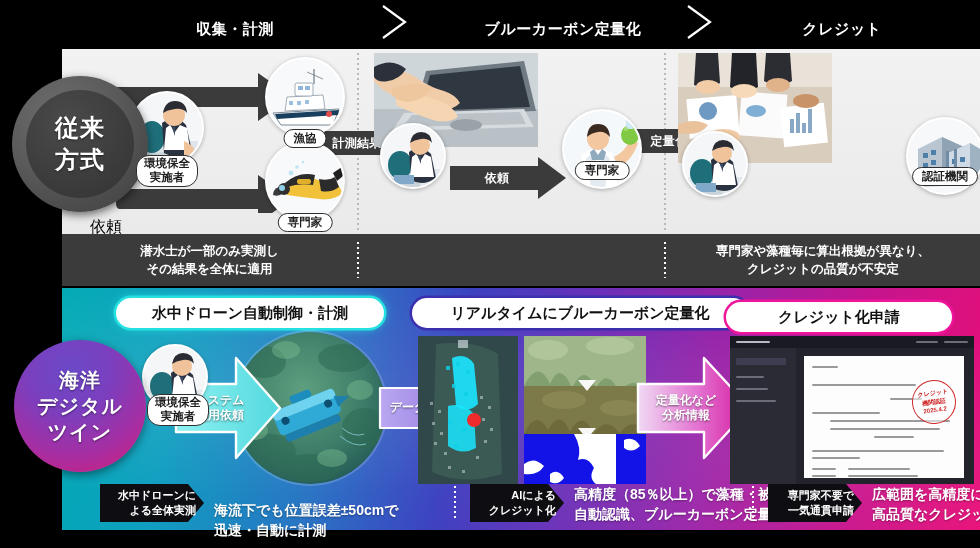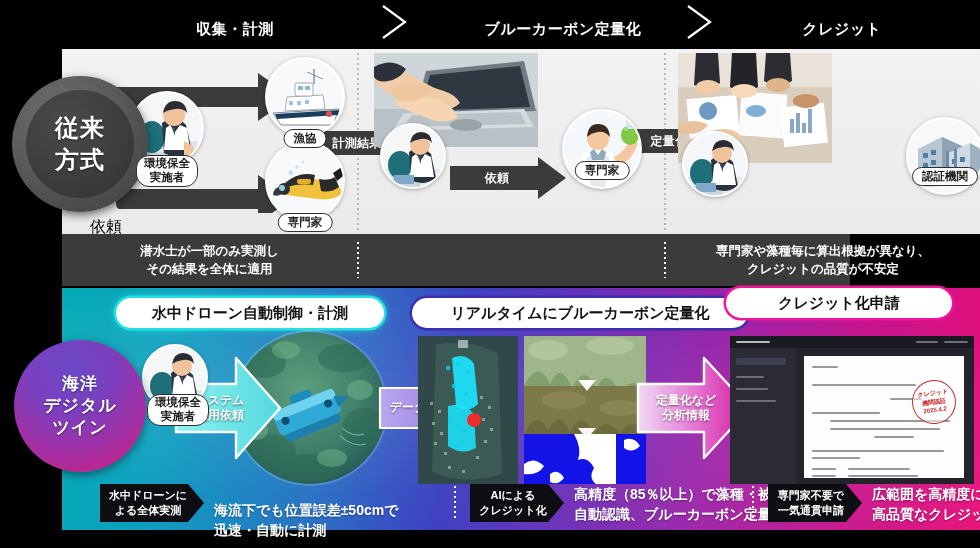--- a/index.html
+++ b/index.html
@@ -23,21 +23,21 @@
     position: absolute; top: 4px; width: 34px; height: 36px;
   }
   .phase-chev svg { display: block; }
 
   
   .legacy-panel {
     position: absolute; left: 62px; top: 49px; width: 918px; height: 185px;
     background: linear-gradient(180deg,#f2f2f2 0%, #eaeaea 100%);
   }
   .legacy-issues {
-    position: absolute; left: 62px; top: 234px; width: 788px; height: 52px;
+    position: absolute; left: 62px; top: 234px; width: 918px; height: 52px;
     background: #3b3b3b;
   }
   .issue-cell {
     position: absolute; top: 0; height: 52px;
     display: flex; align-items: center; justify-content: center;
     color: #fff; font-size: 12.5px; font-weight: 700; line-height: 1.45;
     text-align: center; padding: 0 6px;
   }
   .vdots {
     position: absolute; width: 2px; top: 8px; height: 36px;
@@ -67,21 +67,21 @@
     display:flex; flex-direction:column; align-items:center; justify-content:center;
     color:#fff; font-weight:700; font-size:24px; line-height:1.32; letter-spacing:1px;
     text-shadow: 0 1px 2px rgba(0,0,0,.5);
   }
   .badge-dt {
     position: absolute; left: 14px; top: 340px; width: 132px; height: 132px;
     border-radius: 50%;
     background: radial-gradient(circle at 42% 22%, #6b49c8 0%, #7b3fbe 34%, #a72ea2 68%, #d81b72 100%);
     box-shadow: 0 3px 10px rgba(0,0,0,.45);
   }
-  .badge-dt .btxt { font-size: 17px; line-height: 1.3; }
+  .badge-dt .btxt { font-size: 20px; line-height: 1.3; }
 
   
   .node {
     position: absolute; border-radius: 50%;
     background: #fff; border: 2px solid #ffffff;
     box-shadow: 0 1px 4px rgba(0,0,0,.28);
     overflow: hidden;
   }
   .node .art { position:absolute; inset:0; }
   .node-cap {
@@ -120,21 +120,21 @@
   }
   .pill {
     position: absolute; height: 30px; border-radius: 16px;
     background: #fff; display:flex; align-items:center; justify-content:center;
     color:#111; font-weight:700; font-size:15px; white-space:nowrap;
     box-shadow: 0 1px 3px rgba(0,0,0,.3);
   }
   .dt-bottom-row { position: absolute; left: 62px; top: 478px; width: 918px; height: 52px; }
   .tag {
     position:absolute; height: 38px; color:#fff; font-size: 11px; font-weight:700;
-    display:flex; flex-direction:column; align-items:center; justify-content:center;
+    display:flex; flex-direction:column; align-items:flex-end; justify-content:center;
     line-height:1.32; white-space:nowrap; z-index:4;
   }
   .tag .tagbg { position:absolute; inset:0; z-index:-1; }
   .bench {
     position:absolute; color:#fff; font-size:14px; font-weight:700; line-height:1.45;
     white-space:nowrap; text-shadow: 0 1px 2px rgba(0,0,0,.35);
   }
 
   
   .garrow { position:absolute; }
@@ -434,21 +434,21 @@
         <span>クレジットの品質が不安定</span>
       </div>
     </div>
   </div>
 
   <div class="dt-panel">
     <div class="dt-sheen"></div>
 
     <div class="pill" style="left:54px; top:10px; width:268px; box-shadow:0 0 0 2.5px #25e0e0, 0 0 10px #25e0e0;">水中ドローン自動制御・計測</div>
     <div class="pill" style="left:350px; top:10px; width:336px; box-shadow:0 0 0 2.5px #3b2fae;">リアルタイムにブルーカーボン定量化</div>
-    <div class="pill" style="left:664px; top:0; width:226px; box-shadow:0 0 0 2.5px #f0149a;">クレジット化申請</div>
+    <div class="pill" style="left:664px; top:14px; width:226px; box-shadow:0 0 0 2.5px #f0149a;">クレジット化申請</div>
 
     <div class="uw-circle" style="left:172px; top:44px; width:152px; height:152px;">
       <svg width="152" height="152" viewBox="0 0 152 152">
         <defs>
           <radialGradient id="uwg" cx="45%" cy="38%" r="72%">
             <stop offset="0%" stop-color="#5e9f7e"></stop>
             <stop offset="55%" stop-color="#3f7f6a"></stop>
             <stop offset="100%" stop-color="#1d5250"></stop>
           </radialGradient>
         </defs>

